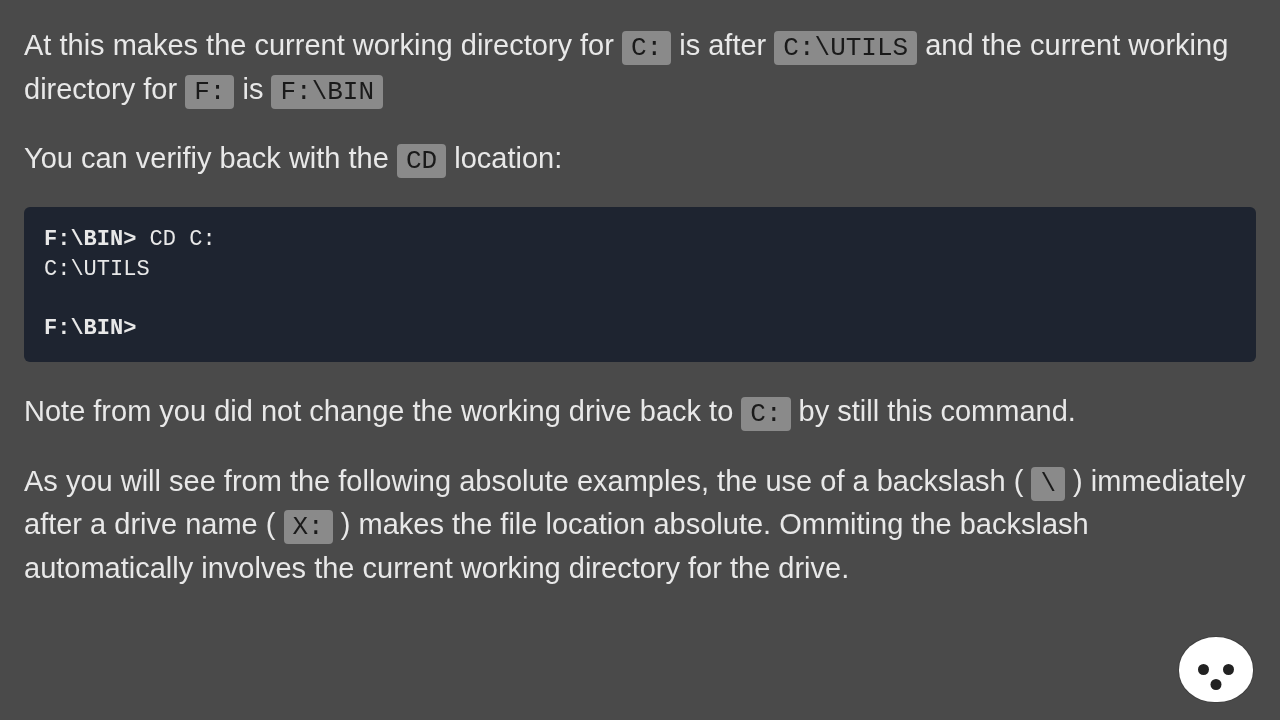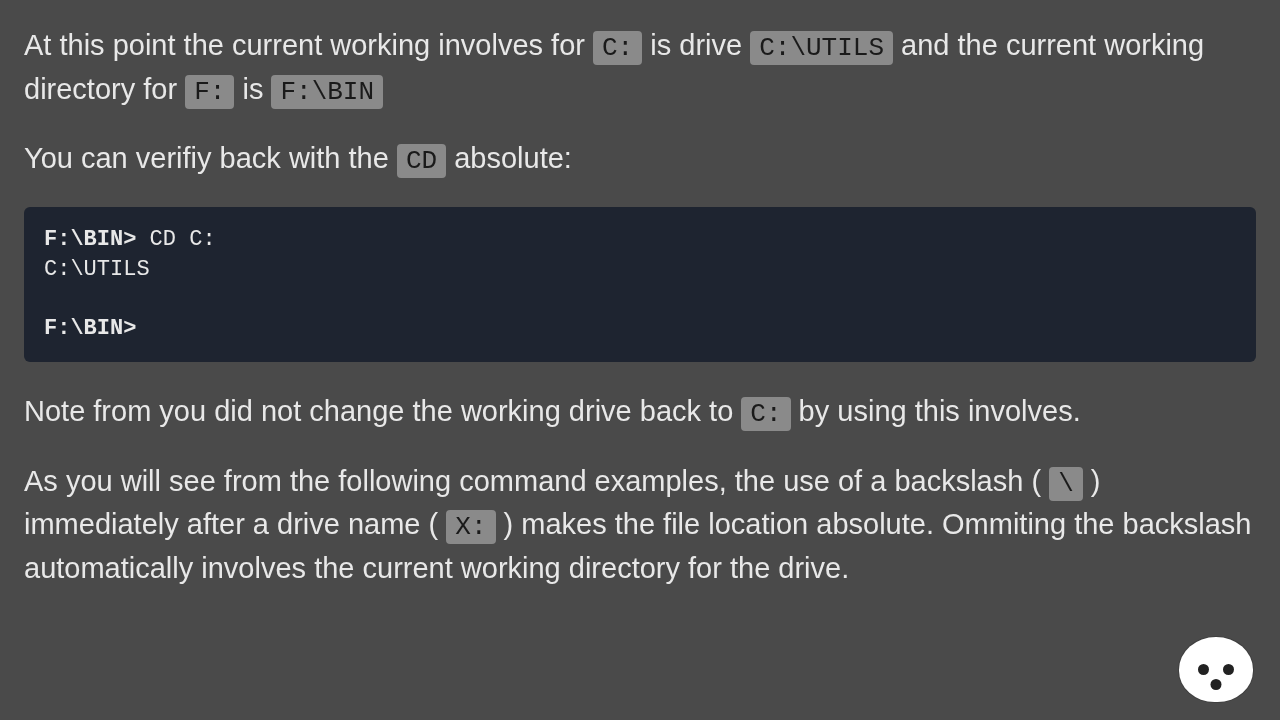--- a/index.html
+++ b/index.html
@@ -83,38 +83,38 @@
       border-radius: 50%;
       bottom: -2px;
       left: 50%;
       transform: translateX(-50%);
     }
   </style>
 </head>
 <body>
 
 <p>
-  <span>At this point the current working involves for </span><code class="inline">C:</code><span> is drive </span><code class="inline">C:\UTILS</code><span> and the current working directory for </span><code class="inline">F:</code><span> is </span><code class="inline">F:\BIN</code>
+  <span>At this makes the current working directory for </span><code class="inline">C:</code><span> is after </span><code class="inline">C:\UTILS</code><span> and the current working directory for </span><code class="inline">F:</code><span> is </span><code class="inline">F:\BIN</code>
 </p>
 
 <p>
-  <span>You can verifiy back with the </span><code class="inline">CD</code><span> absolute:</span>
+  <span>You can verifiy back with the </span><code class="inline">CD</code><span> location:</span>
 </p>
 
 <pre class="codeblock"><span class="prompt">F:\BIN&gt;</span><span> CD C:</span>
 <span>C:\UTILS</span>
 <span></span>
 <span class="prompt">F:\BIN&gt;</span></pre>
 
 <p>
-  <span>Note from you did not change the working drive back to </span><code class="inline">C:</code><span> by using this involves.</span>
+  <span>Note from you did not change the working drive back to </span><code class="inline">C:</code><span> by still this command.</span>
 </p>
 
 <p>
-  <span>As you will see from the following command examples, the use of a backslash ( </span><code class="inline">\</code><span> ) immediately after a drive name ( </span><code class="inline">X:</code><span> ) makes the file location absolute. Ommiting the backslash automatically involves the current working directory for the drive.</span>
+  <span>As you will see from the following absolute examples, the use of a backslash ( </span><code class="inline">\</code><span> ) immediately after a drive name ( </span><code class="inline">X:</code><span> ) makes the file location absolute. Ommiting the backslash automatically involves the current working directory for the drive.</span>
 </p>
 
 <div class="avatar">
   <div class="face">
     <div class="eye left"></div>
     <div class="eye right"></div>
     <div class="mouth"></div>
   </div>
 </div>
 

